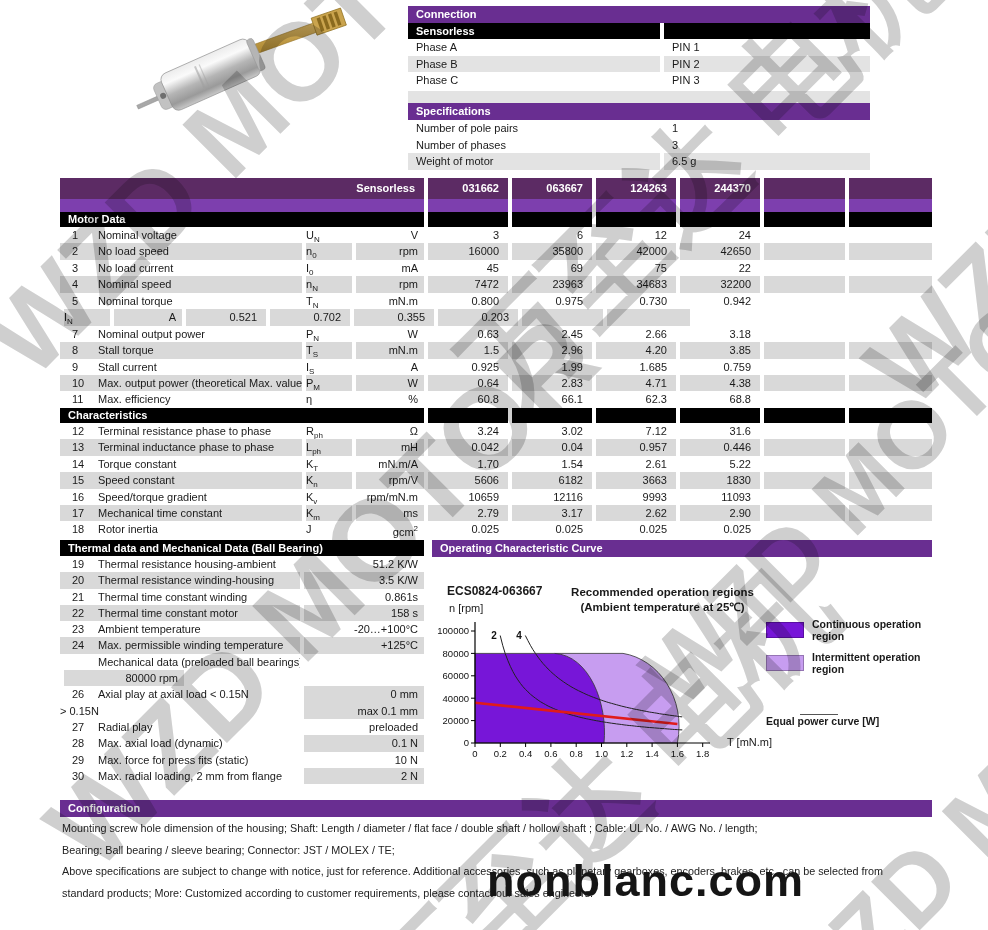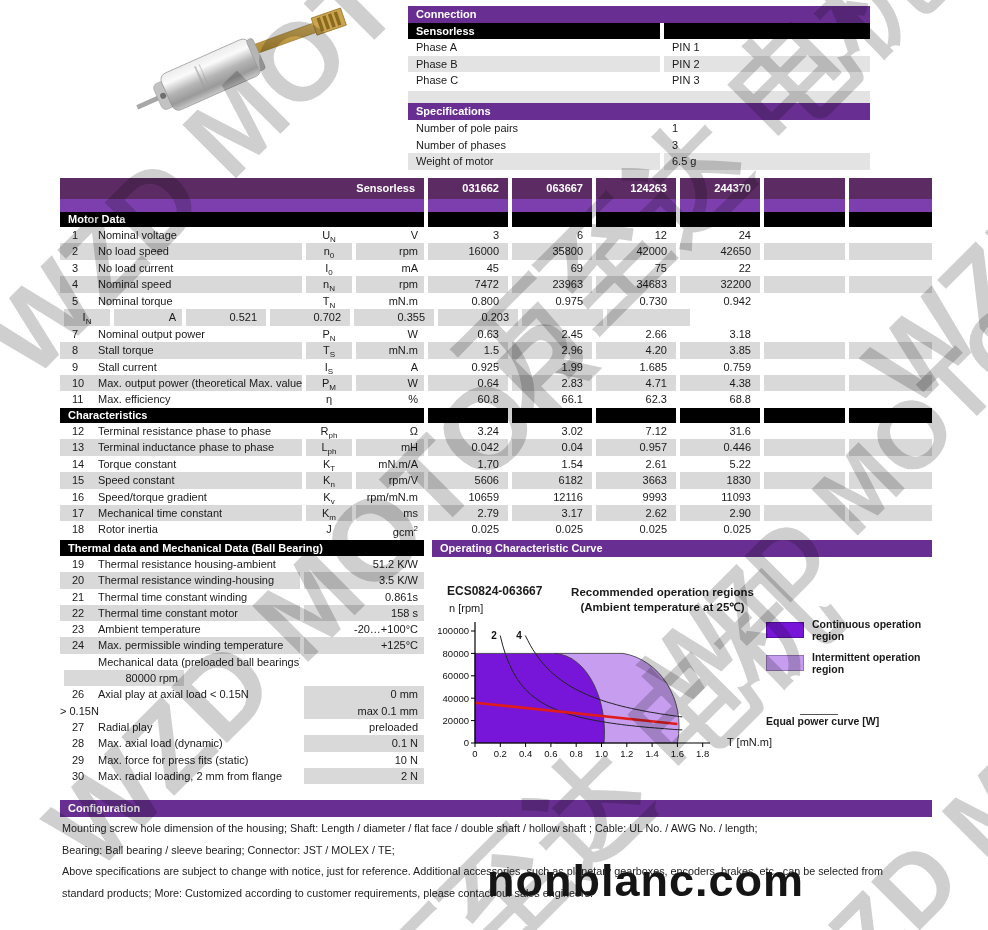--- a/index.html
+++ b/index.html
@@ -11,21 +11,21 @@
   .cell{box-sizing:border-box;flex:0 0 auto;overflow:hidden;white-space:nowrap;}
   .stripe{background:#d9d9d9;}
   sub{font-size:8px;} sup{font-size:8px;}
   
   #main-table{position:absolute;left:60px;top:178px;width:872px;}
   .mt-row{display:flex;height:16.45px;font-size:11px;line-height:16.45px;}
   .hrow1{height:21px;line-height:21px;}
   .hrow2{height:13px;}
   .secrow{height:15px;line-height:15px;}
   .lb{width:242px;}
-  .sy{width:46px;margin-left:4px;text-align:center;}
+  .sy{width:46px;margin-left:4px;}
   .un{width:68px;margin-left:4px;text-align:right;padding-right:6px;}
   .vc{margin-left:4px;text-align:right;padding-right:9px;}
   .w80{width:80px;} .w81{width:81px;} .w83{width:83px;}
   .leftblock{width:364px;}
   .p1{background:#5c2b64;} .p2{background:#7d3fae;} .blk{background:#000;}
   .hdrtxt{color:#fff;font-weight:bold;}
   .hdr-r{text-align:right;padding-right:9px;color:#fff;font-weight:bold;}
   .sectitle{color:#fff;font-weight:bold;padding-left:8px;}
   .num{display:inline-block;width:38px;padding-left:12px;box-sizing:border-box;}
   

